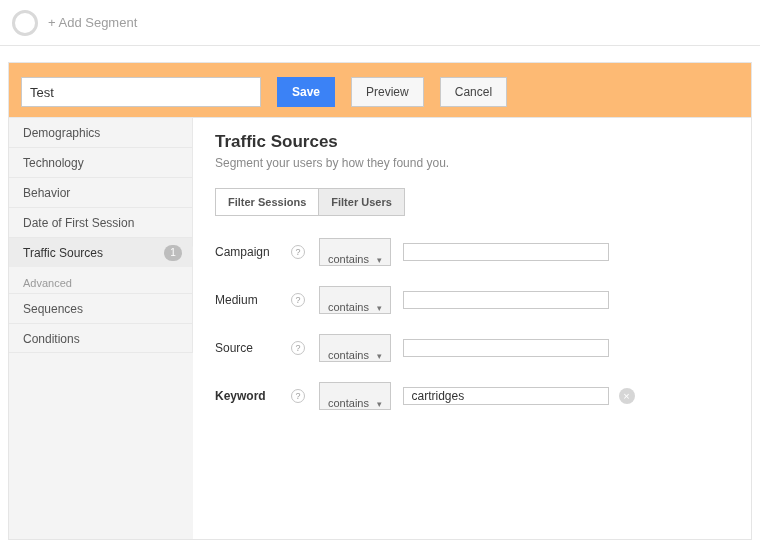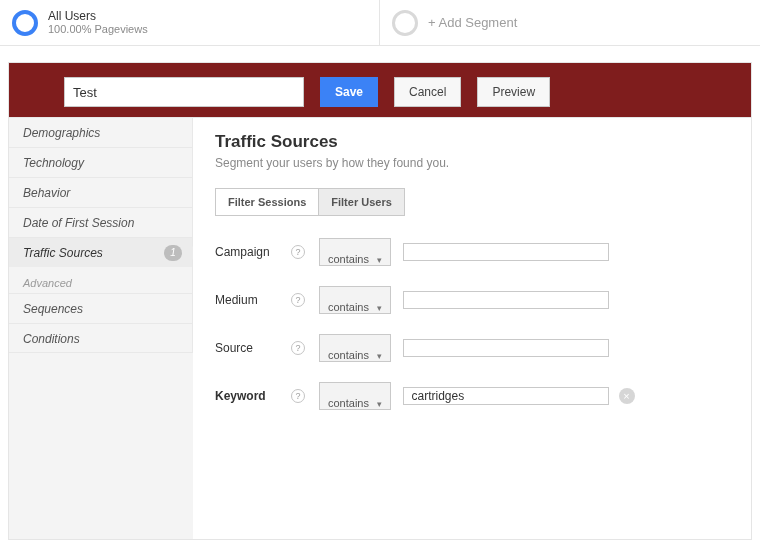--- a/index.html
+++ b/index.html
@@ -10,31 +10,31 @@
   .segrow { display:flex; height:46px; border-bottom:1px solid #e5e5e5; }
   .segcell { flex:0 0 50%; display:flex; align-items:center; padding:6px 12px; }
   .segcell.left { border-right:1px solid #e5e5e5; }
   .ring { width:26px; height:26px; border-radius:50%; border:4px solid #3b82f6; margin-right:10px; flex:none; }
   .ring-gray { width:26px; height:26px; border-radius:50%; border:3px solid #d9d9d9; margin-right:10px; flex:none; }
   .segtitle { font-size:12px; color:#333; line-height:1.15; }
   .segsub { font-size:11px; color:#8a8a8a; }
   .addseg { color:#9e9e9e; font-size:13px; }
 
   
-  .ws { position:absolute; left:8px; right:8px; top:62px; bottom:8px; background:#7f1d1d; border:1px solid #e5e5e5;padding-left:43px; }
+  .ws { position:absolute; left:8px; right:8px; top:62px; bottom:8px; background:#fdba74; border:1px solid #e5e5e5; }
 
   
   .actionbar { display:flex; align-items:center; gap:16px; padding:14px 12px 10px 12px; }
   .name-input { width:240px; height:30px; background:#fff; border:1px solid #c9c9c9; padding:0 8px; font-size:13px; color:#333; }
   .btn { height:30px; padding:0 14px; font-size:12px; border:1px solid #c9c9c9; background:#f7f7f7; color:#444; cursor:pointer; }
   .btn.primary { background:#3b82f6; border-color:#3b82f6; color:#fff; font-weight:600; }
 
   
   .body { position:absolute; left:0; right:0; top:54px; bottom:0; display:flex; }
-  .sidebar { width:184px; flex:none; background:#f4f4f4;font-style:italic; }
+  .sidebar { width:184px; flex:none; background:#f4f4f4; }
   .main { flex:1; background:#fff; border-top:1px solid #e5e5e5; padding:14px 20px 20px 22px; position:relative; }
 
   .side-item { position:relative; height:30px; line-height:30px; padding:0 14px; font-size:12px; color:#555; border-top:1px solid #e8e8e8; border-right:1px solid #e8e8e8; background:#f4f4f4; cursor:pointer; }
   .side-item:last-of-type { border-bottom:1px solid #e8e8e8; }
   .side-item.active { background:#ececec; color:#333; }
   .side-group-label { font-size:11px; color:#9a9a9a; padding:10px 14px 4px; border-right:1px solid #e8e8e8; }
   .count-badge { position:absolute; right:10px; top:7px; min-width:18px; height:16px; border-radius:8px; background:#bdbdbd; color:#fff; font-size:10px; text-align:center; line-height:16px; padding:0 4px; }
   .arrow { position:absolute; right:-7px; top:50%; width:0; height:0; transform:translateY(-50%); border-top:7px solid transparent; border-bottom:7px solid transparent; border-left:7px solid #ececec; filter: drop-shadow(1px 0 0 #d0d0d0); }
 
   .panel-title { font-size:17px; font-weight:700; color:#333; margin:0 0 4px; }
@@ -52,39 +52,32 @@
   .op { display:inline-flex; align-items:flex-end; height:28px; border:1px solid #c9c9c9; background:#f3f3f3; font-size:11px; color:#555; padding:0 8px; margin-right:12px; cursor:pointer; }
   .op .caret { margin-left:8px; font-size:9px; color:#777; }
   .valbox { height:18px; width:206px; border:1px solid #c9c9c9; background:#fff; padding:0 8px; font-size:12px; color:#333; }
   .clear { width:16px; height:16px; border-radius:50%; background:#d6d6d6; color:#fff; font-size:11px; line-height:16px; text-align:center; margin-left:10px; cursor:pointer; }
 </style>
 </head>
 <body>
 <div class="stage">
 
   <div class="segrow">
-    <div class="segcell left">
-      <div class="ring"></div>
-      <div>
-        <div class="segtitle">All Users</div>
-        <div class="segsub">100.00% Pageviews</div>
-      </div>
-    </div>
     <div class="segcell">
       <div class="ring-gray"></div>
       <div class="addseg">+ Add Segment</div>
     </div>
   </div>
 
   <div class="ws">
     <div class="actionbar">
       <input class="name-input" value="Test" style="">
       <button class="btn primary">Save</button>
+      <button class="btn">Preview</button>
       <button class="btn">Cancel</button>
-      <button class="btn">Preview</button>
     </div>
 
     <div class="body">
       <div class="sidebar">
         <div class="side-item"><span>Demographics</span></div>
         <div class="side-item"><span>Technology</span></div>
         <div class="side-item"><span>Behavior</span></div>
         <div class="side-item"><span>Date of First Session</span></div>
         <div class="side-item active">
           <span>Traffic Sources</span>

